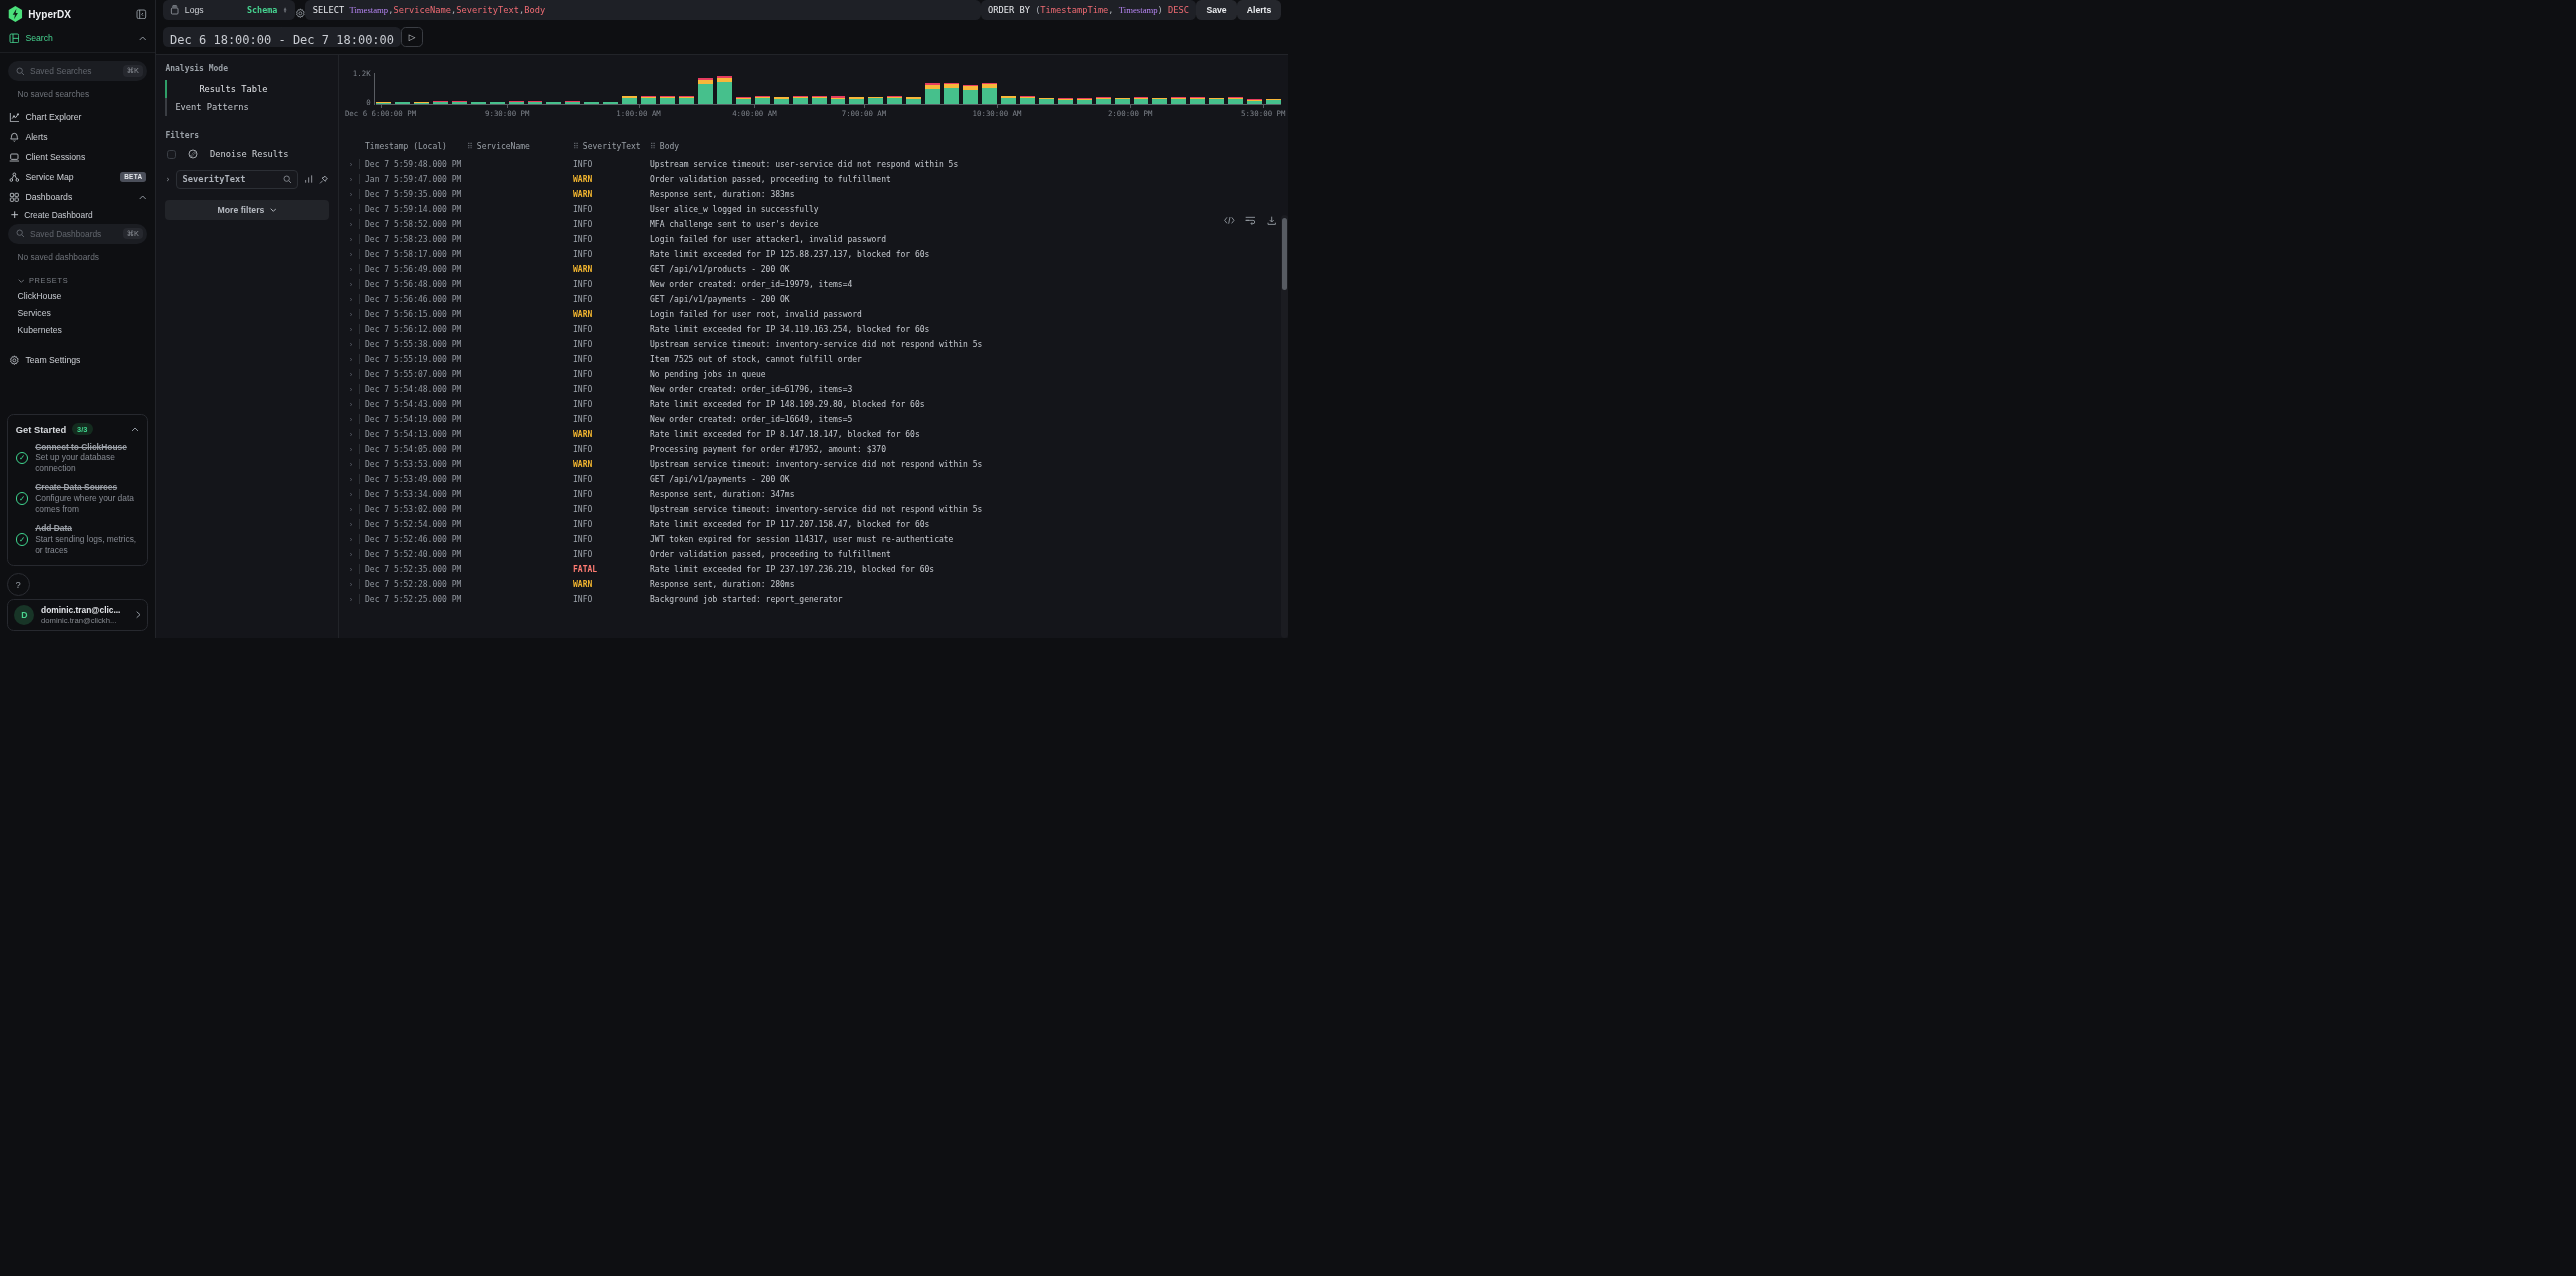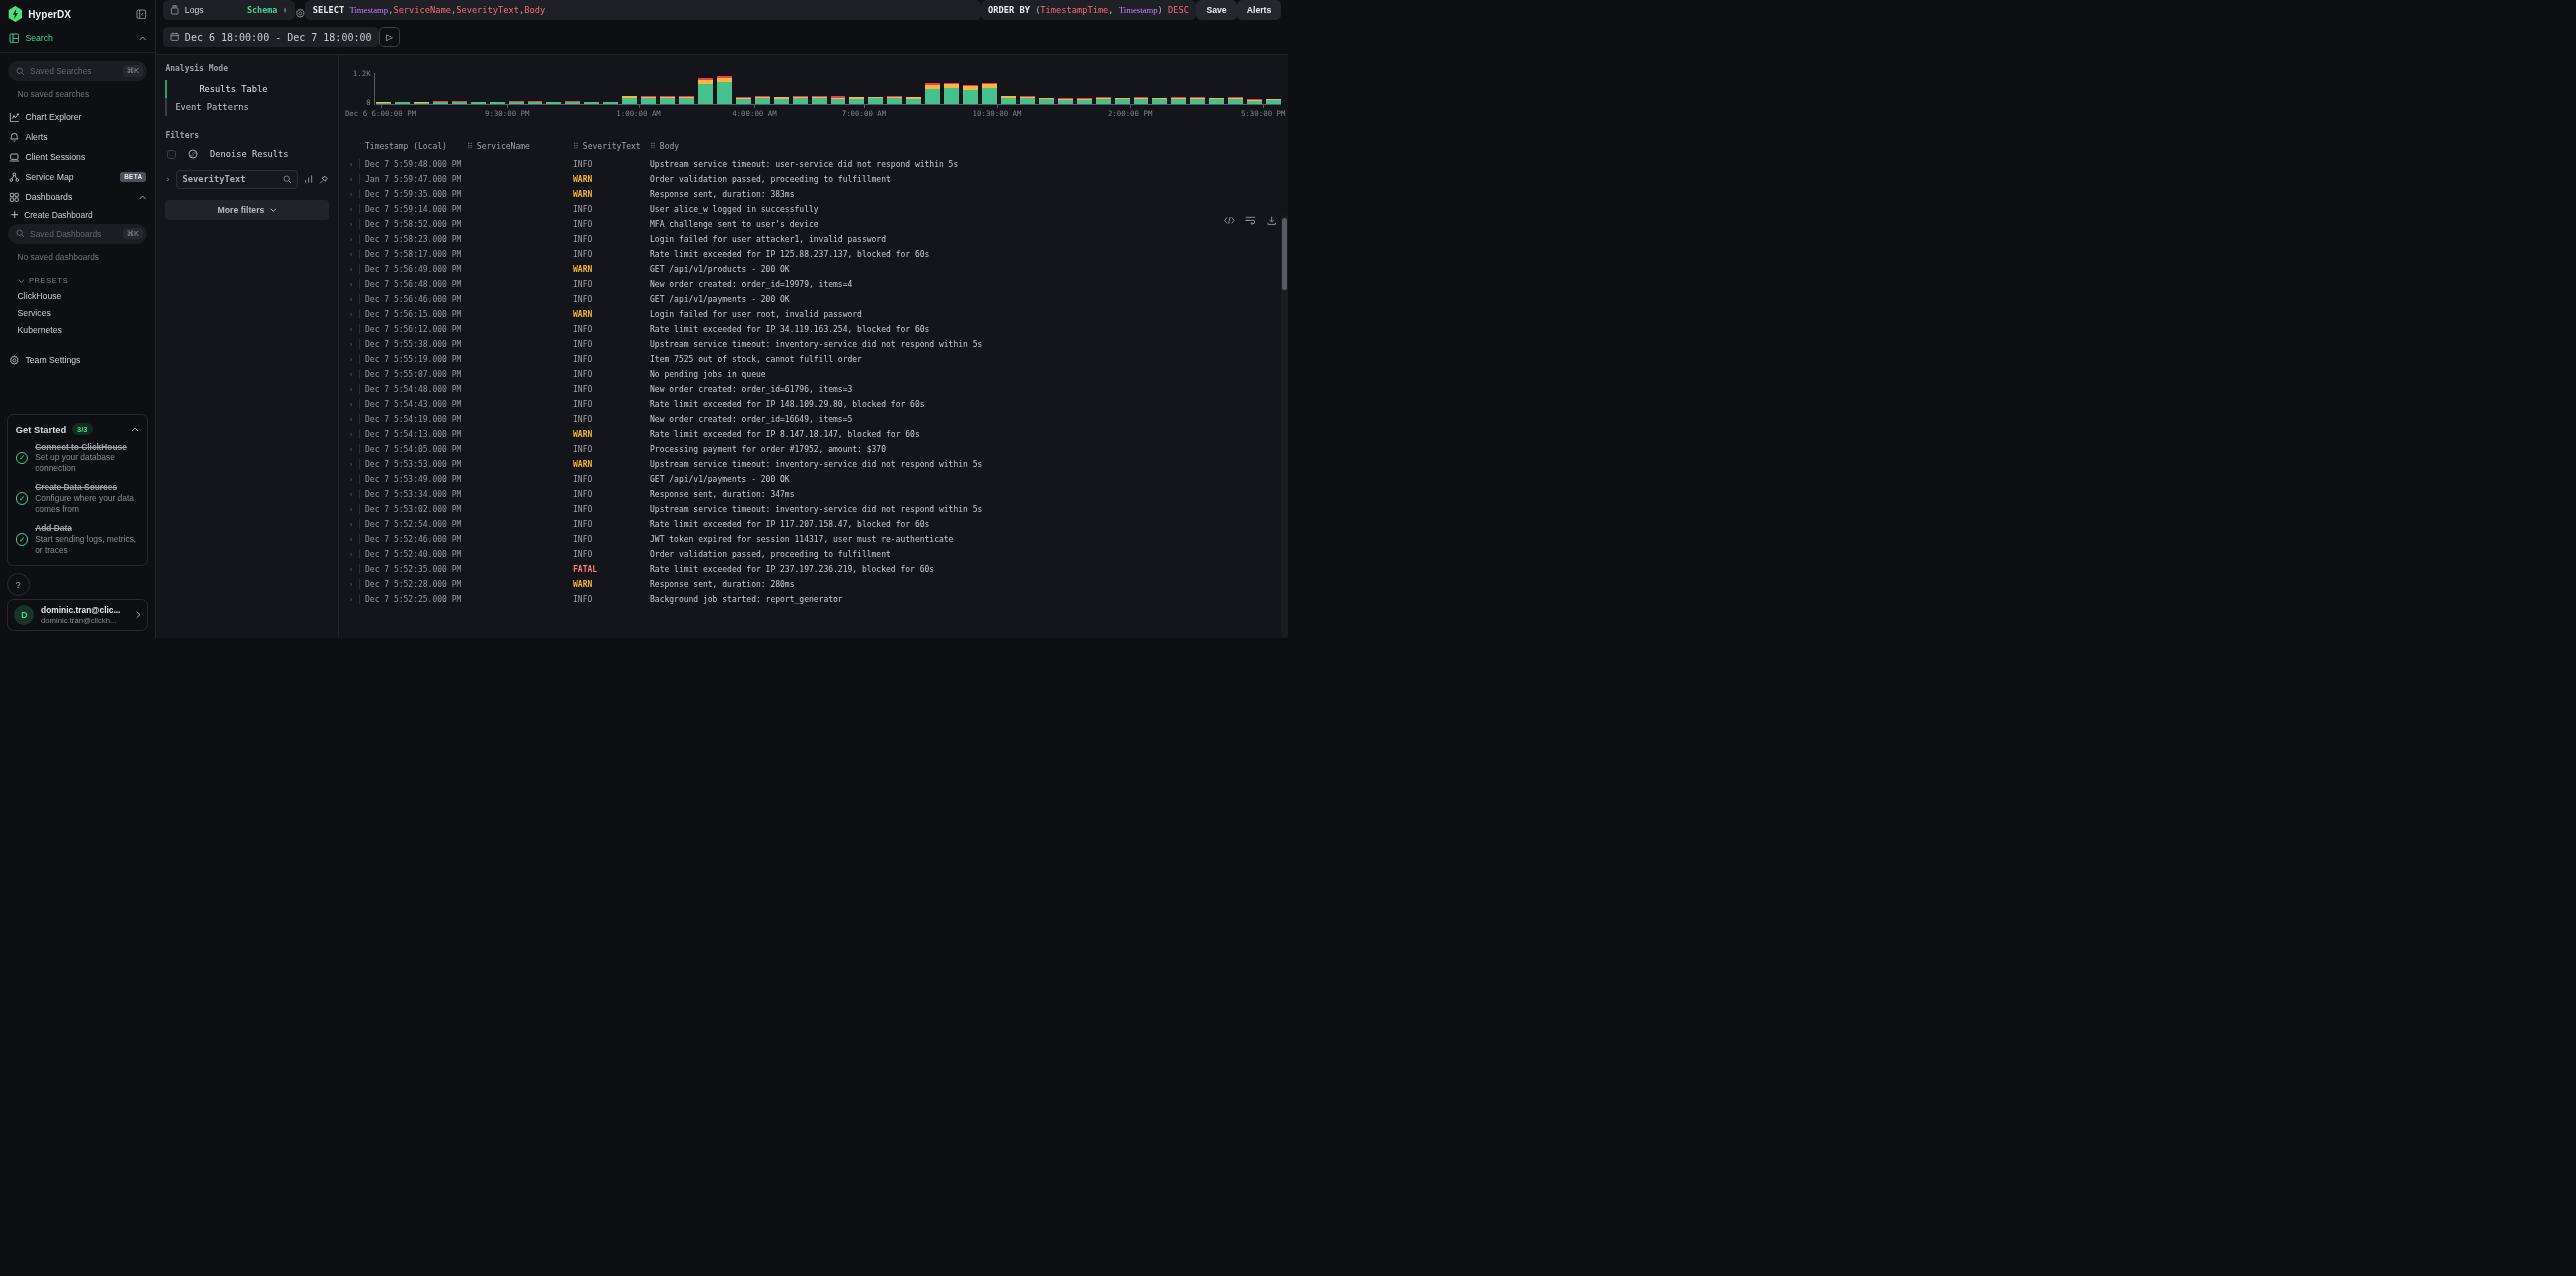--- a/index.html
+++ b/index.html
@@ -48,31 +48,31 @@
 
   
   .main { flex:1; display:flex; flex-direction:column; min-width:0; }
   .topbar { height:27px; display:flex; padding:0 6.7px; }
   .box { background:#1e2026; border-radius:5.4px; height:20px; display:flex; align-items:center; padding:0 7.4px; gap:5.4px; }
   .src-box { width:132px; cursor:pointer; }
   .src-label { color:#d0d3d8; font-size:8.7px; flex:1; }
   .schema { color:#46d390; font-weight:bold; font-size:8.4px; }
   .updown { display:flex; flex-direction:column; font-size:4.7px; line-height:3.4px; color:#6a6e75; }
   .sql-box { flex:1; font-size:8.7px; cursor:text; }
-  .kw { color:#e8eaee; font-weight:bold;margin-top:28px; }
+  .kw { color:#e8eaee; font-weight:normal;margin-top:28px; }
   .fld-p { color:#b584f2;font-family:Liberation Serif, serif; }
   .fld-r { color:#ef6b73; }
   .pnc { color:#aeb2b9; }
   .btn { background:#25272d; border-radius:5.4px; height:20px; display:flex; align-items:center; padding:0 10px; color:#eceef1; font-weight:bold; font-size:8.7px; cursor:pointer; }
   .searchbar { flex:1; cursor:text; }
   .searchbar input { flex:1; min-width:0; background:transparent; border:none; outline:none; color:#c9ccd2; font-size:8.7px; font-family:"DejaVu Sans Mono",monospace; }
   .searchbar input::placeholder { color:#6f747c; }
   .lang { display:flex; gap:5.4px; font-size:8px; align-items:center; }
   .lang .sql { color:#9aa0a7; } .lang .sep { color:#4a4e55; } .lang .lucene { color:#46d390; font-weight:bold; }
-  .date-box { font-size:10px; color:#c9ccd2; cursor:pointer; }
+  .date-box { font-size:12px; color:#c9ccd2; cursor:pointer;flex-direction:column; }
   .play-btn { width:21.5px; height:20px; border:0.7px solid #3a3d43; border-radius:4.7px; display:flex; align-items:center; justify-content:center; color:#d0d3d8; cursor:pointer; font-size:8.7px; }
 
   
   .content { flex:1; display:flex; border-top:0.7px solid #222429; background:#14151a; min-height:0; }
   .fpanel { width:183px; min-width:183px; border-right:0.7px solid #222429; padding:9.4px 9.4px 0; }
   .fp-label { font-size:8px; font-weight:bold; color:#9aa0a7; margin-bottom:6.7px; }
   .mode-tab { height:18px; display:flex; align-items:center; padding-left:8px; border-left:2px solid #3a3d43; font-size:8.7px; color:#c2c6cc; cursor:pointer; }
   .mode-tab.active { border-left-color:#2f9e68; color:#e2e4e8;padding-left:32px; }
   .filters-block { margin-top:14.8px; }
   .denoise { display:flex; align-items:center; gap:12px; margin:9.4px 0 10.7px 1.3px; cursor:pointer; }

